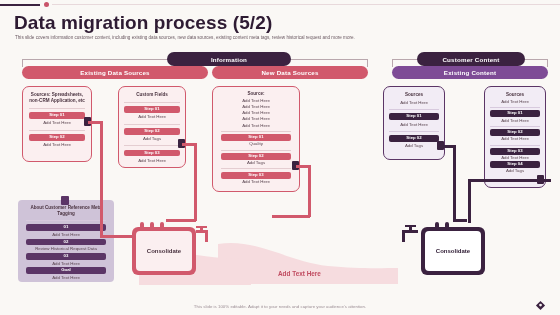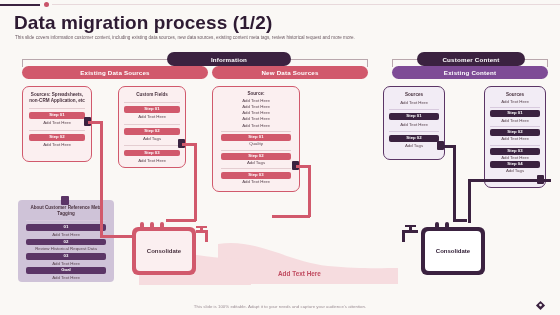--- a/index.html
+++ b/index.html
@@ -90,21 +90,21 @@
 </style>
 </head>
 <body>
 
 <div class="slide">
 
   <div class="top-rule"></div>
   <div class="top-dot"></div>
   <div class="top-line2"></div>
 
-  <div class="title">Data migration process (1/2)</div>
+  <div class="title">Data migration process (5/2)</div>
   <div class="subtitle">This slide covers information customer content, including existing data sources, new data sources, existing content meta tags, review historical request and more more.</div>
 
   <div class="ln" style="left:22px;top:59px;width:146px;height:1px;"></div>
   <div class="ln" style="left:22px;top:59px;width:1px;height:8px;"></div>
   <div class="ln" style="left:290px;top:59px;width:78px;height:1px;"></div>
   <div class="ln" style="left:367px;top:59px;width:1px;height:8px;"></div>
 
   <div class="ln" style="left:392px;top:59px;width:26px;height:1px;"></div>
   <div class="ln" style="left:392px;top:59px;width:1px;height:8px;"></div>
   <div class="ln" style="left:524px;top:59px;width:24px;height:1px;"></div>

